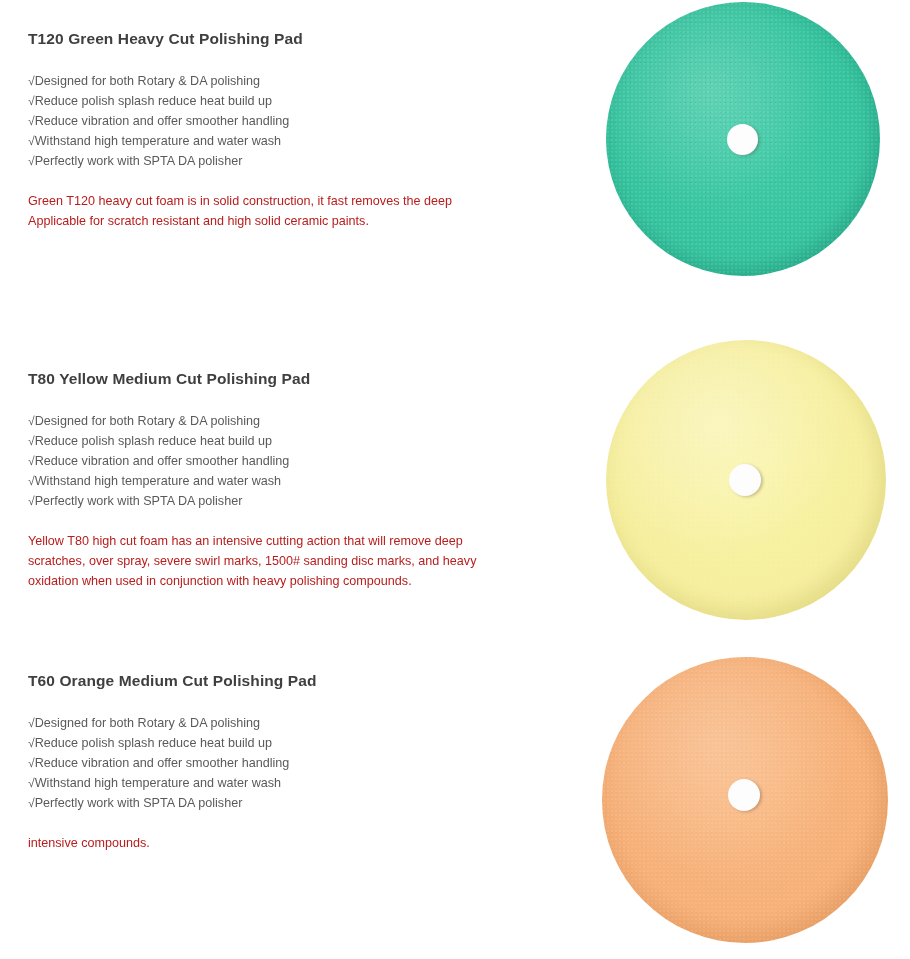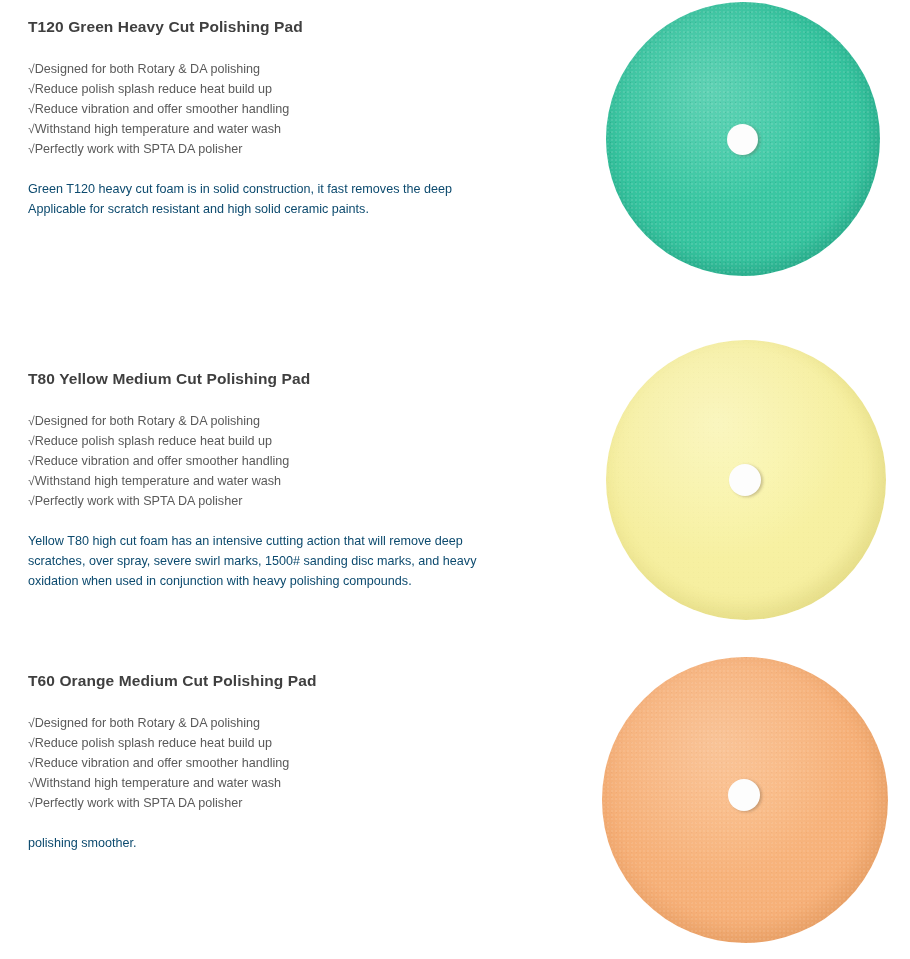--- a/index.html
+++ b/index.html
@@ -48,21 +48,21 @@
   }
   .tick {
     font-size: 12.2px;
     color: #5a5a5a;
     margin-right: 0px;
   }
   .para {
     margin: 0;
     font-size: 12.6px;
     line-height: 20px;
-    color: #0c4a6e;
+    color: #b91c1c;
   }
   .para .pline { display: block; }
 
   
   .pad-wrap {
     position: absolute;
     border-radius: 50%;
     overflow: visible;
   }
   .pad-disc {
@@ -132,21 +132,21 @@
     background-size: 4px 4px, 5px 5px;
     background-position: 0 0, 2px 3px;
     opacity: 0.8;
   }
 </style>
 </head>
 <body>
 
 <div id="page">
 
-  <div class="section" style="top:18px;">
+  <div class="section" style="top:30px;">
     <h2 class="sec-title">T120 Green Heavy Cut Polishing Pad</h2>
     <ul class="bullets">
       <li><span class="tick">√</span><span>Designed for both Rotary &amp; DA polishing</span></li>
       <li><span class="tick">√</span><span>Reduce polish splash reduce heat build up</span></li>
       <li><span class="tick">√</span><span>Reduce vibration and offer smoother handling</span></li>
       <li><span class="tick">√</span><span>Withstand high temperature and water wash</span></li>
       <li><span class="tick">√</span><span>Perfectly work with SPTA DA polisher</span></li>
     </ul>
     <p class="para">
       <span class="pline">Green T120 heavy cut foam is in solid construction, it fast removes the deep</span>
@@ -183,21 +183,21 @@
   <div class="section" style="top:672px;">
     <h2 class="sec-title">T60 Orange Medium Cut Polishing Pad</h2>
     <ul class="bullets">
       <li><span class="tick">√</span><span>Designed for both Rotary &amp; DA polishing</span></li>
       <li><span class="tick">√</span><span>Reduce polish splash reduce heat build up</span></li>
       <li><span class="tick">√</span><span>Reduce vibration and offer smoother handling</span></li>
       <li><span class="tick">√</span><span>Withstand high temperature and water wash</span></li>
       <li><span class="tick">√</span><span>Perfectly work with SPTA DA polisher</span></li>
     </ul>
     <p class="para">
-      <span class="pline">polishing smoother.</span>
+      <span class="pline">intensive compounds.</span>
     </p>
   </div>
 
   <div class="pad-wrap pad-orange" style="left:602px; top:657px; width:286px; height:286px;">
     <div class="pad-disc"></div>
     <div class="pad-hole" style="left:126px; top:122px; width:32px; height:32px;"></div>
   </div>
 
 </div>
 

